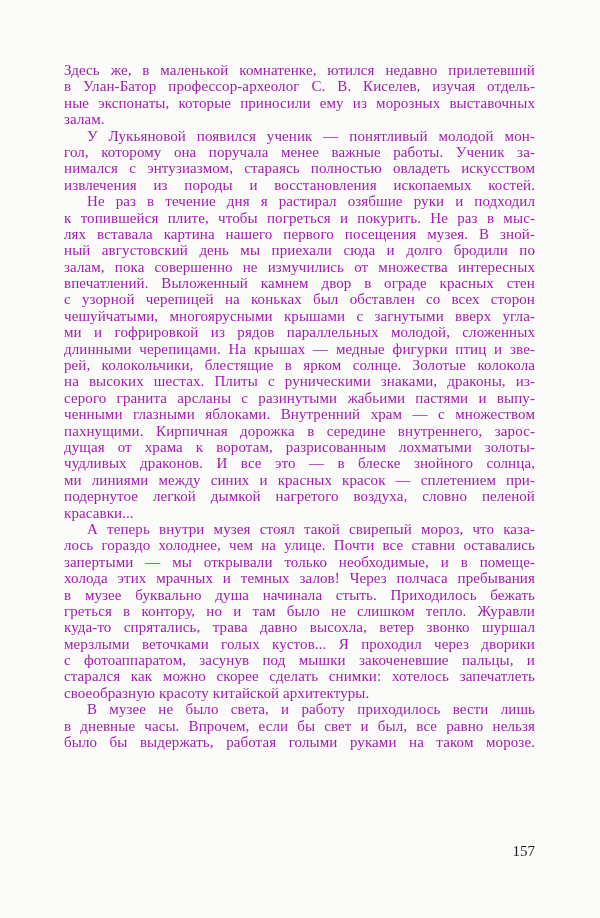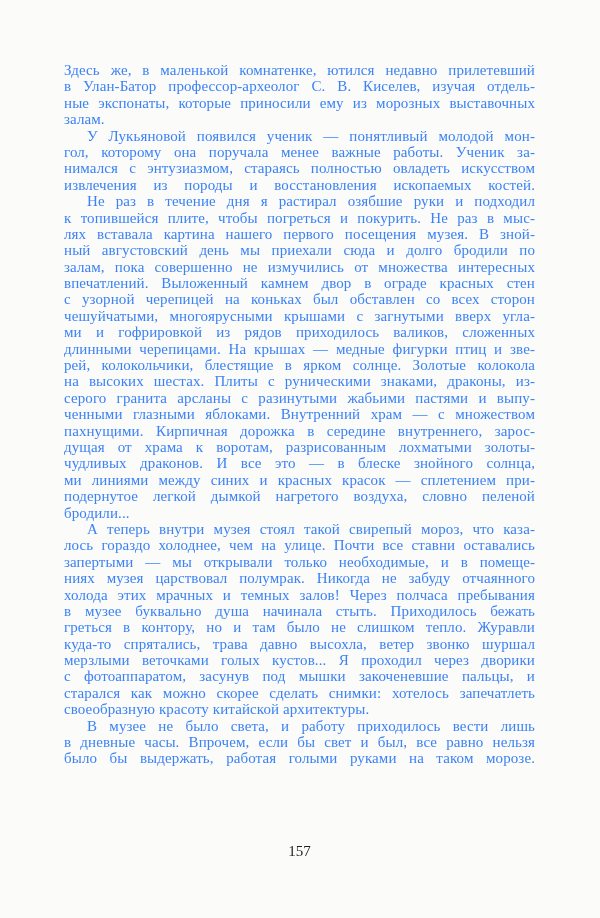--- a/index.html
+++ b/index.html
@@ -17,38 +17,38 @@
   .text-block {
     position: absolute;
     left: 64px;
     top: 62px;
     width: 471px;
   }
   .line {
     font-size: 15px;
     line-height: 16.4px;
     height: 16.4px;
-    color: #3b82f6;
+    color: #a21caf;
     letter-spacing: 0.1px;
     text-align: justify;
     text-align-last: justify;
     white-space: normal;
   }
   .line.indent {
     text-indent: 23px;
   }
   .line.end {
     text-align-last: left;
   }
   .page-number {
     position: absolute;
     top: 843px;
     left: 64px;
     width: 471px;
-    text-align: center;
+    text-align: right;
     font-size: 15px;
     color: #1d1d1d;
   }
 </style>
 </head>
 <body>
 
 <div class="page" style="background: rgb(251, 251, 249); color: rgb(29, 29, 29);">
   <div class="text-block">
       <div class="line">Здесь же, в маленькой комнатенке, ютился недавно прилетевший</div>
@@ -60,36 +60,35 @@
       <div class="line">нимался с энтузиазмом, стараясь полностью овладеть искусством</div>
       <div class="line">извлечения из породы и восстановления ископаемых костей.</div>
       <div class="line indent">Не раз в течение дня я растирал озябшие руки и подходил</div>
       <div class="line">к топившейся плите, чтобы погреться и покурить. Не раз в мыс-</div>
       <div class="line">лях вставала картина нашего первого посещения музея. В зной-</div>
       <div class="line">ный августовский день мы приехали сюда и долго бродили по</div>
       <div class="line">залам, пока совершенно не измучились от множества интересных</div>
       <div class="line">впечатлений. Выложенный камнем двор в ограде красных стен</div>
       <div class="line">с узорной черепицей на коньках был обставлен со всех сторон</div>
       <div class="line">чешуйчатыми, многоярусными крышами с загнутыми вверх угла-</div>
-      <div class="line">ми и гофрировкой из рядов приходилось валиков, сложенных</div>
+      <div class="line">ми и гофрировкой из рядов параллельных молодой, сложенных</div>
       <div class="line">длинными черепицами. На крышах — медные фигурки птиц и зве-</div>
       <div class="line">рей, колокольчики, блестящие в ярком солнце. Золотые колокола</div>
       <div class="line">на высоких шестах. Плиты с руническими знаками, драконы, из-</div>
       <div class="line">серого гранита арсланы с разинутыми жабьими пастями и выпу-</div>
       <div class="line">ченными глазными яблоками. Внутренний храм — с множеством</div>
       <div class="line">пахнущими. Кирпичная дорожка в середине внутреннего, зарос-</div>
       <div class="line">дущая от храма к воротам, разрисованным лохматыми золоты-</div>
       <div class="line">чудливых драконов. И все это — в блеске знойного солнца,</div>
       <div class="line">ми линиями между синих и красных красок — сплетением при-</div>
       <div class="line">подернутое легкой дымкой нагретого воздуха, словно пеленой</div>
-      <div class="line end">бродили...</div>
+      <div class="line end">красавки...</div>
       <div class="line indent">А теперь внутри музея стоял такой свирепый мороз, что каза-</div>
       <div class="line">лось гораздо холоднее, чем на улице. Почти все ставни оставались</div>
       <div class="line">запертыми — мы открывали только необходимые, и в помеще-</div>
-      <div class="line">ниях музея царствовал полумрак. Никогда не забуду отчаянного</div>
       <div class="line">холода этих мрачных и темных залов! Через полчаса пребывания</div>
       <div class="line">в музее буквально душа начинала стыть. Приходилось бежать</div>
       <div class="line">греться в контору, но и там было не слишком тепло. Журавли</div>
       <div class="line">куда-то спрятались, трава давно высохла, ветер звонко шуршал</div>
       <div class="line">мерзлыми веточками голых кустов... Я проходил через дворики</div>
       <div class="line">с фотоаппаратом, засунув под мышки закоченевшие пальцы, и</div>
       <div class="line">старался как можно скорее сделать снимки: хотелось запечатлеть</div>
       <div class="line end">своеобразную красоту китайской архитектуры.</div>
       <div class="line indent">В музее не было света, и работу приходилось вести лишь</div>
       <div class="line">в дневные часы. Впрочем, если бы свет и был, все равно нельзя</div>

